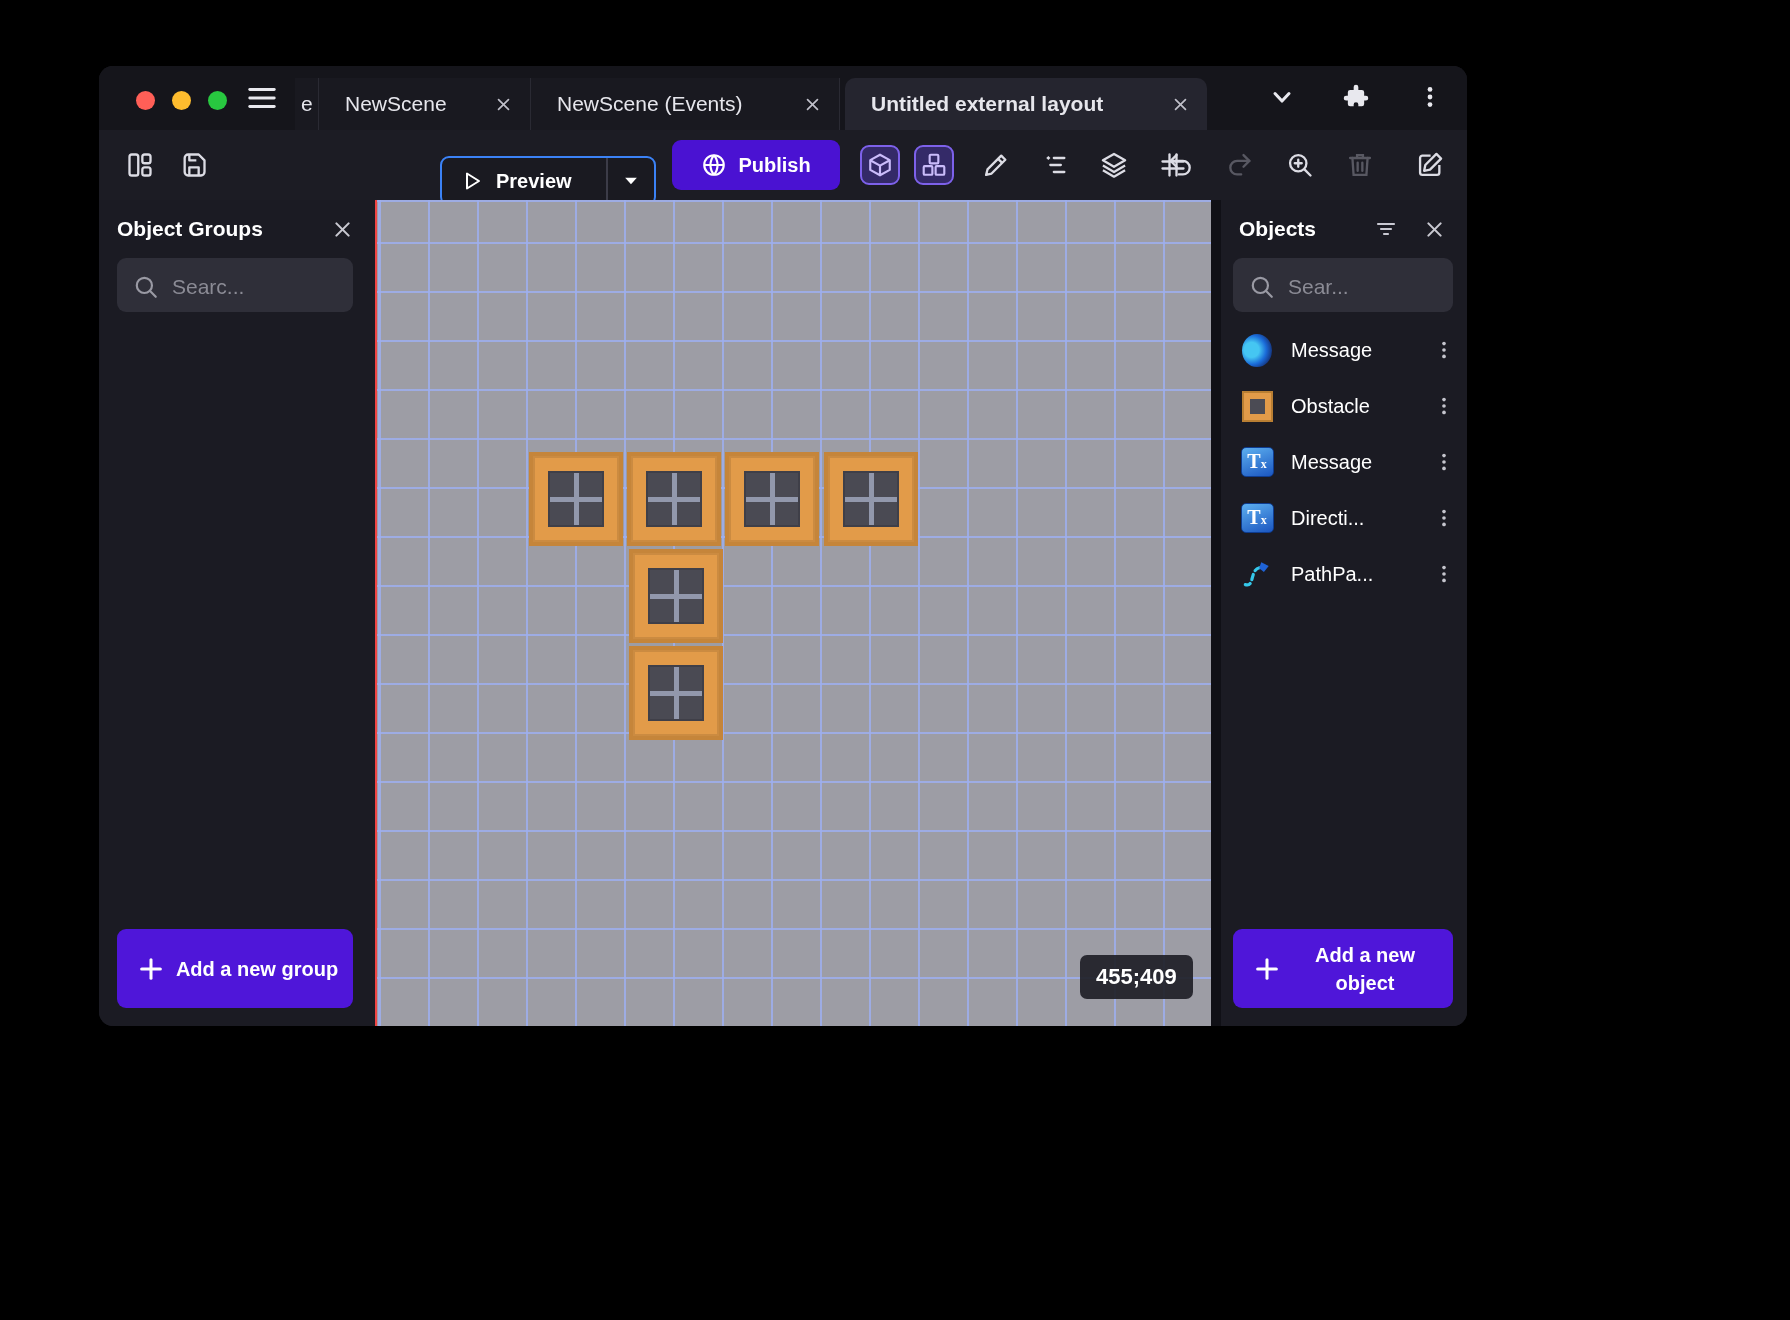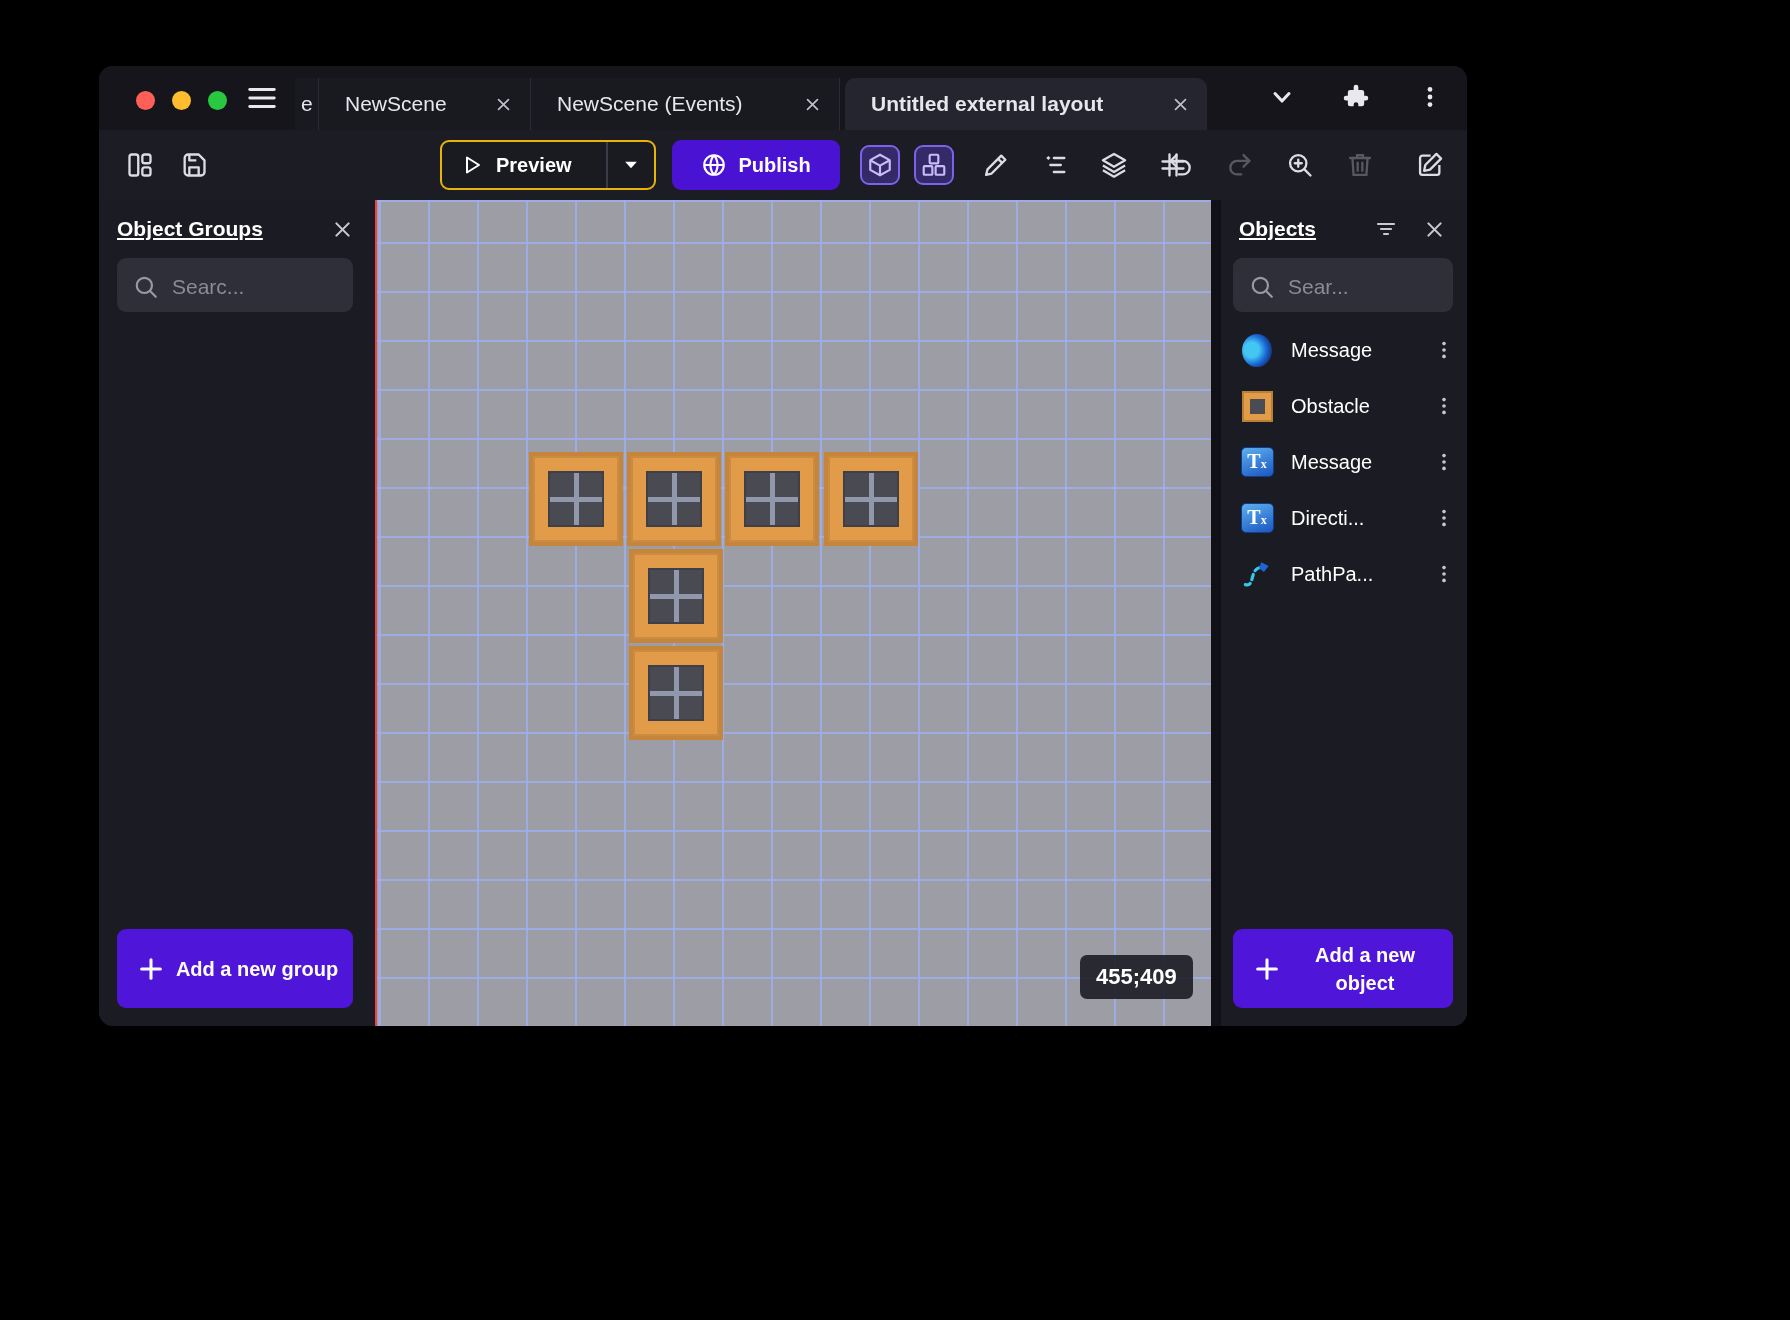--- a/index.html
+++ b/index.html
@@ -20,38 +20,38 @@
   .tab.active { width:362px; margin-left:5px; background:#25252f; border-radius:10px 10px 0 0; border-right:none; font-weight:700; }
   .tab-close { background:none; border:none; color:#bfbfc9; width:22px; height:22px; cursor:pointer; display:flex; align-items:center; justify-content:center; flex:none; }
   .titlebar-right { position:absolute; right:20px; top:14px; display:flex; align-items:center; gap:40px; }
   .tb-btn { background:none; border:none; color:#e8e8ee; cursor:pointer; width:34px; height:34px; display:flex; align-items:center; justify-content:center; }
 
   
   .toolbar { position:absolute; top:64px; left:0; right:0; height:70px; background:#1c1c24; }
   .tool-ic { background:none; border:none; color:#dcdce4; cursor:pointer; width:34px; height:34px; display:flex; align-items:center; justify-content:center; }
   .tool-ic.disabled { color:#585862; }
   .tb-left { position:absolute; left:24px; top:18px; display:flex; gap:20px; }
-  .preview-btn { position:absolute; left:341px; top:10px; height:50px; width:216px; display:flex; align-items:stretch; border:2px solid #eab308; border-radius:9px; background:#1a1a21; color:#fff; overflow:hidden; }
+  .preview-btn { position:absolute; left:341px; top:26px; height:50px; width:216px; display:flex; align-items:stretch; border:2px solid #3b82f6; border-radius:9px; background:#1a1a21; color:#fff; overflow:hidden; }
   .preview-main { flex:1; display:flex; align-items:center; gap:12px; padding:0 14px 0 18px; background:none; border:none; color:#fff; font-size:20px; font-weight:700; cursor:pointer; }
   .preview-sep { width:2px; background:#3c3c48; }
   .preview-drop { width:46px; background:none; border:none; color:#fff; cursor:pointer; display:flex; align-items:center; justify-content:center; }
   .publish-btn { position:absolute; left:573px; top:10px; height:50px; width:168px; border:none; border-radius:9px; background:#4a12d2; color:#fff; font-size:20px; font-weight:700; display:flex; align-items:center; justify-content:center; gap:11px; cursor:pointer; }
   .tb-mid { position:absolute; left:761px; top:15px; height:40px; display:flex; align-items:center; gap:14px; }
   .toggle-box { width:40px; height:40px; border-radius:9px; background:#342a68; border:2px solid #7d61ea; color:#cabcfa; display:flex; align-items:center; justify-content:center; cursor:pointer; }
   .tb-mid .tool-ic { margin-left:11px; }
   .tb-right { position:absolute; right:20px; top:18px; display:flex; align-items:center; gap:26px; }
   .tb-right .last { margin-left:10px; }
 
   
   .content { position:absolute; top:134px; left:0; right:0; bottom:0; display:flex; }
   .panel { background:#1b1b23; position:relative; }
   .left-panel { width:276px; }
   .right-panel { flex:1; }
   .panel-head { display:flex; align-items:center; padding:16px 20px 0 18px; gap:22px; }
-  .panel-title { color:#fff; font-size:21px; font-weight:700; flex:1; white-space:nowrap;text-decoration:underline; }
+  .panel-title { color:#fff; font-size:21px; font-weight:700; flex:1; white-space:nowrap; }
   .icon-btn { background:none; border:none; color:#c9c9d2; cursor:pointer; width:26px; height:26px; display:flex; align-items:center; justify-content:center; flex:none; }
   .searchbox { margin:16px 22px 0 18px; height:54px; background:#2f2f39; border-radius:9px; display:flex; align-items:center; padding:4px 12px 0 16px; gap:13px; }
   .right-panel .searchbox { margin:16px 14px 4px 12px; }
   .searchbox svg { color:#9a9aa4; flex:none; }
   .searchbox input { background:transparent; border:none; outline:none; color:#e8e8ee; font-size:21px; width:100%; font-family:inherit; }
   .searchbox input::placeholder { color:#8b8b95; }
   .panel-cta { position:absolute; left:18px; right:22px; bottom:18px; height:79px; background:#4f16d9; border:none; border-radius:9px; color:#fff; display:flex; align-items:center; padding:0 14px 0 20px; gap:10px; cursor:pointer; }
   .right-panel .panel-cta { left:12px; right:14px; }
   .panel-cta .cta-label { flex:1; text-align:center; font-size:20px; font-weight:700; line-height:1.4; font-family:inherit; }
 

